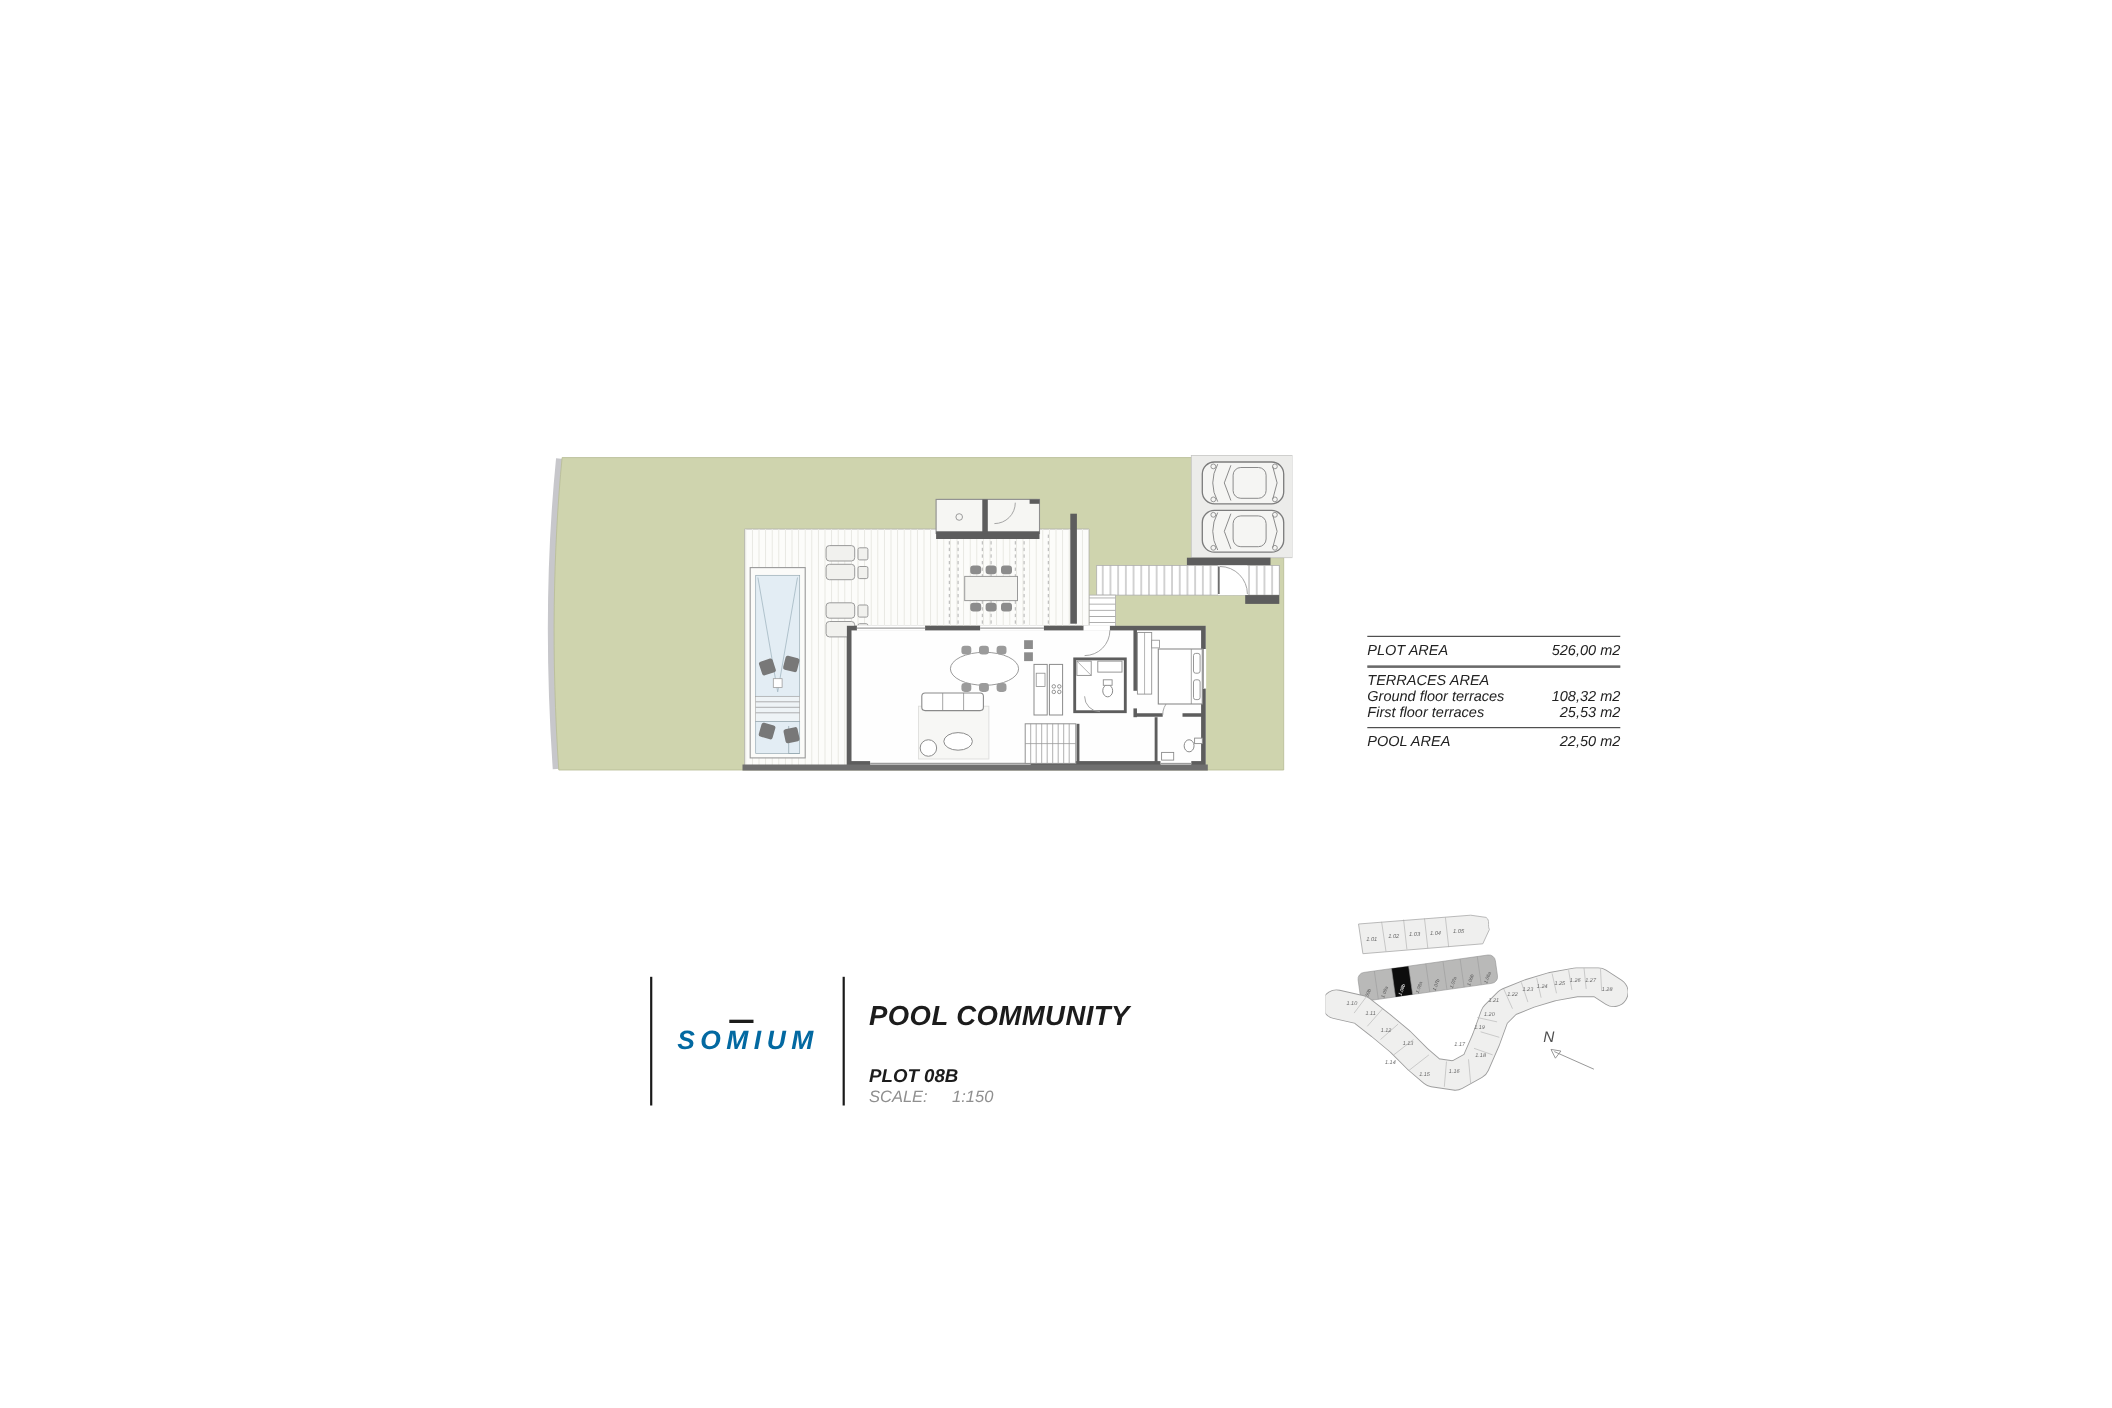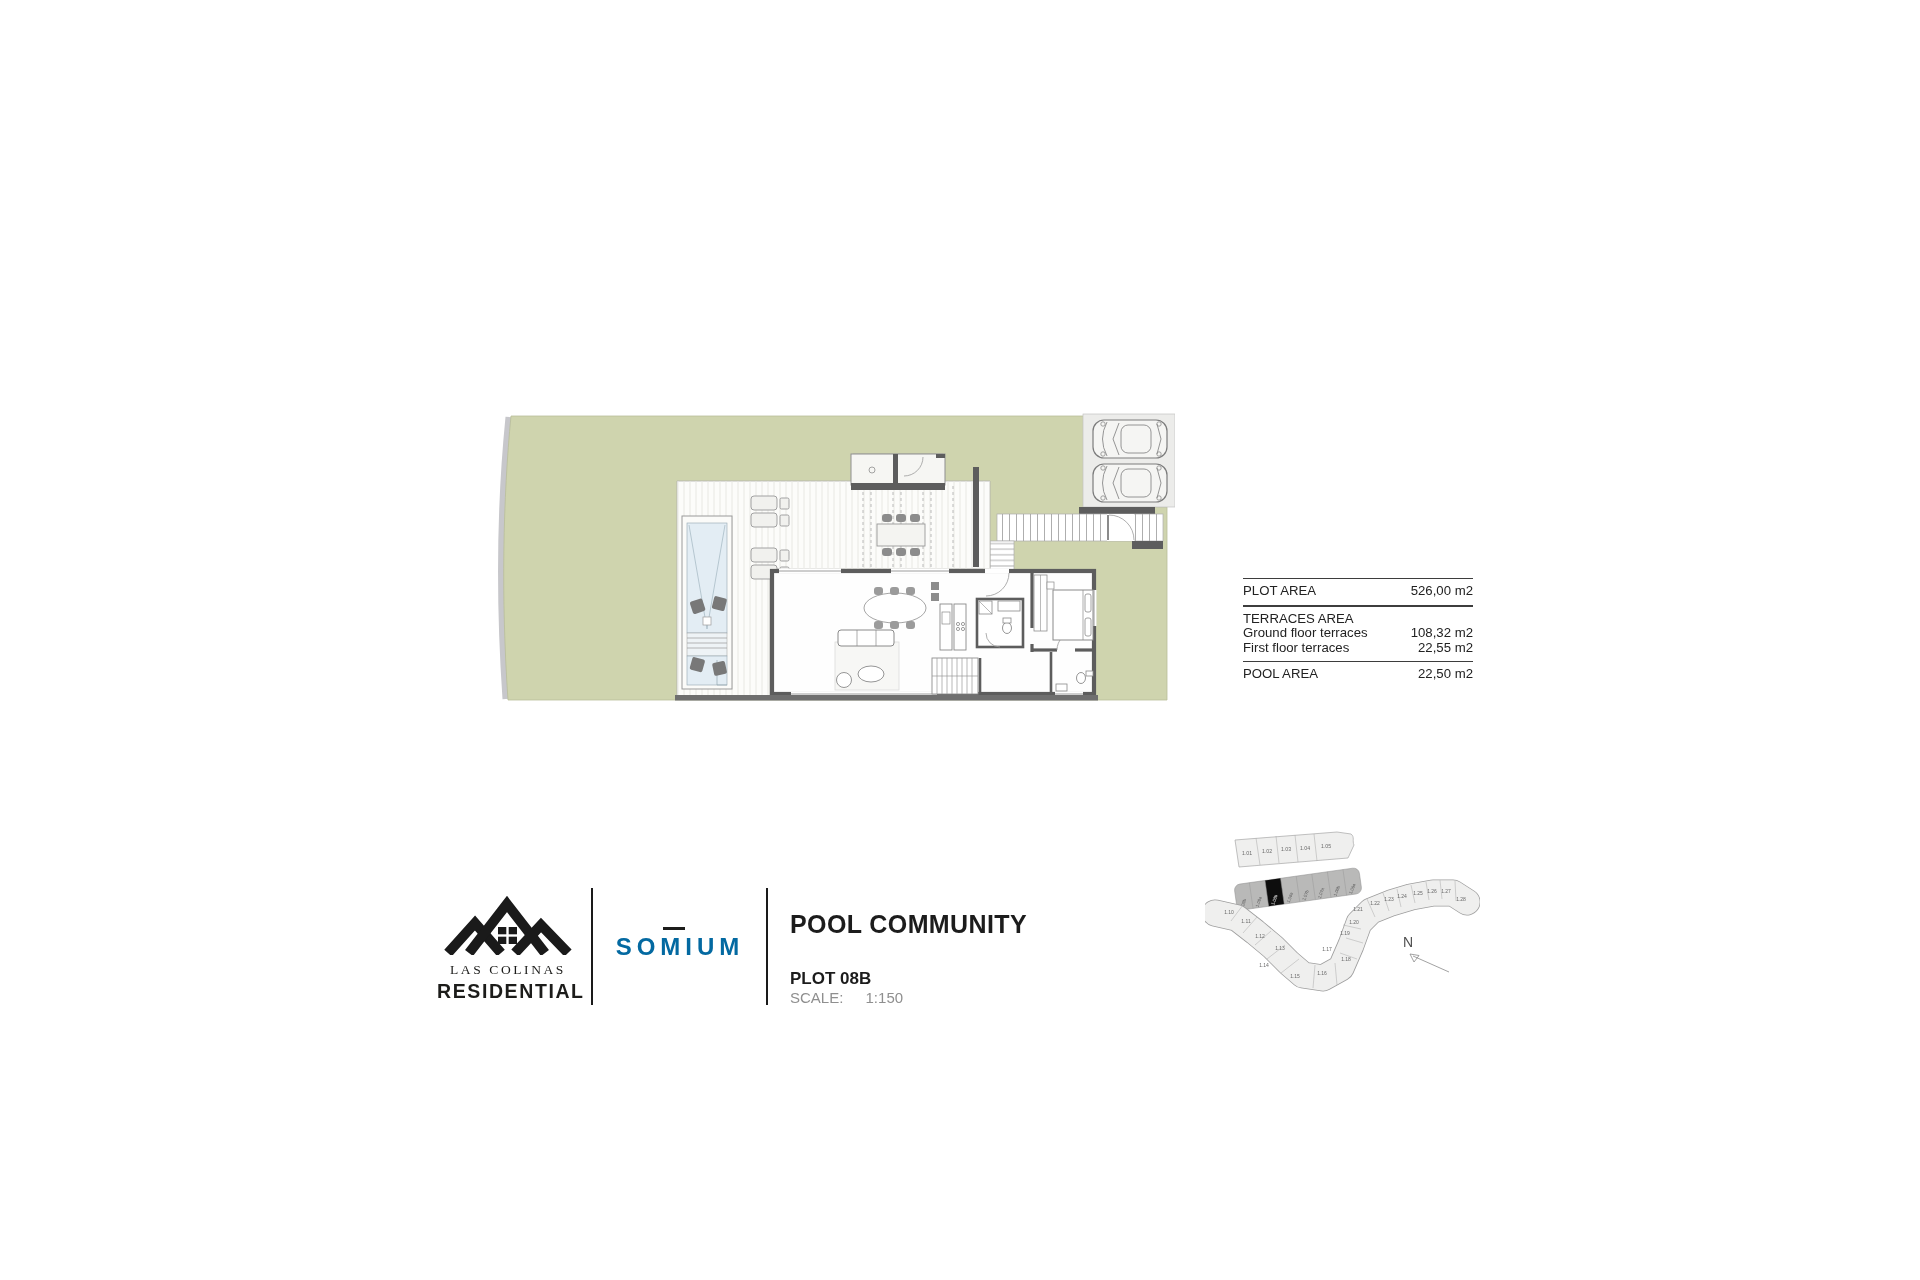--- a/index.html
+++ b/index.html
@@ -1,18 +1,18 @@
 <!DOCTYPE html>
 <html><head>
 <meta charset="utf-8">
 <style>
   * { margin:0; padding:0; box-sizing:border-box; }
   html,body { background:#ffffff; }
   body { font-family:"Liberation Sans", sans-serif; }
-  .page { position:relative; width:1920px; height:1252px; background:#ffffff; overflow:hidden; }
+  .page { position:relative; width:1920px; height:1252px; background:#ffffff; overflow:hidden;font-style:italic; }
 
   
   .areas-table { position:absolute; left:1243px; top:578px; width:230px; font-size:13.2px; color:#222; }
   .tsection { padding:5px 0 6px 0; }
   .tsection.rt { border-top:1.3px solid #3d3d3d; }
   .tsection.rb { border-bottom:1.3px solid #3d3d3d; }
   .trow { display:flex; justify-content:space-between; line-height:14.6px; }
   .trow .val { text-align:left; white-space:nowrap;margin-left:16px; }
 
   
@@ -289,45 +289,31 @@
       <div class="trow">
         <span>TERRACES AREA</span>
         <span class="val"></span>
       </div>
       <div class="trow">
         <span>Ground floor terraces</span>
         <span class="val">108,32 m2</span>
       </div>
       <div class="trow">
         <span>First floor terraces</span>
-        <span class="val">22,55 m2</span>
+        <span class="val">25,53 m2</span>
       </div>
     </div>
     <div class="tsection rt">
       <div class="trow">
         <span>POOL AREA</span>
         <span class="val">22,50 m2</span>
       </div>
     </div>
   </div>
 
-  <div class="brand">
-    <svg width="128" height="64" viewBox="0 0 128 64">
-      <g stroke="#1a1a1a" stroke-width="10" fill="none">
-        <path d="M 4 62 L 31 32 L 57 62"></path>
-        <path d="M 25 62 L 63 13 L 101 62"></path>
-        <path d="M 71 62 L 97 34 L 124 62"></path>
-      </g>
-      <rect x="54" y="36" width="19" height="17" fill="#1a1a1a"></rect>
-      <line x1="63.5" y1="36" x2="63.5" y2="53" stroke="#ffffff" stroke-width="2.4"></line>
-      <line x1="54" y1="44.5" x2="73" y2="44.5" stroke="#ffffff" stroke-width="2.4"></line>
-    </svg>
-    <div class="brand-line1">LAS COLINAS</div>
-    <div class="brand-line2">RESIDENTIAL</div>
-  </div>
 
   <div class="vdiv vdiv1"></div>
 
   <div class="somium-wrap">
     <div class="somium">
       <span>SOMIUM</span>
       <span class="macron"></span>
     </div>
   </div>
 

